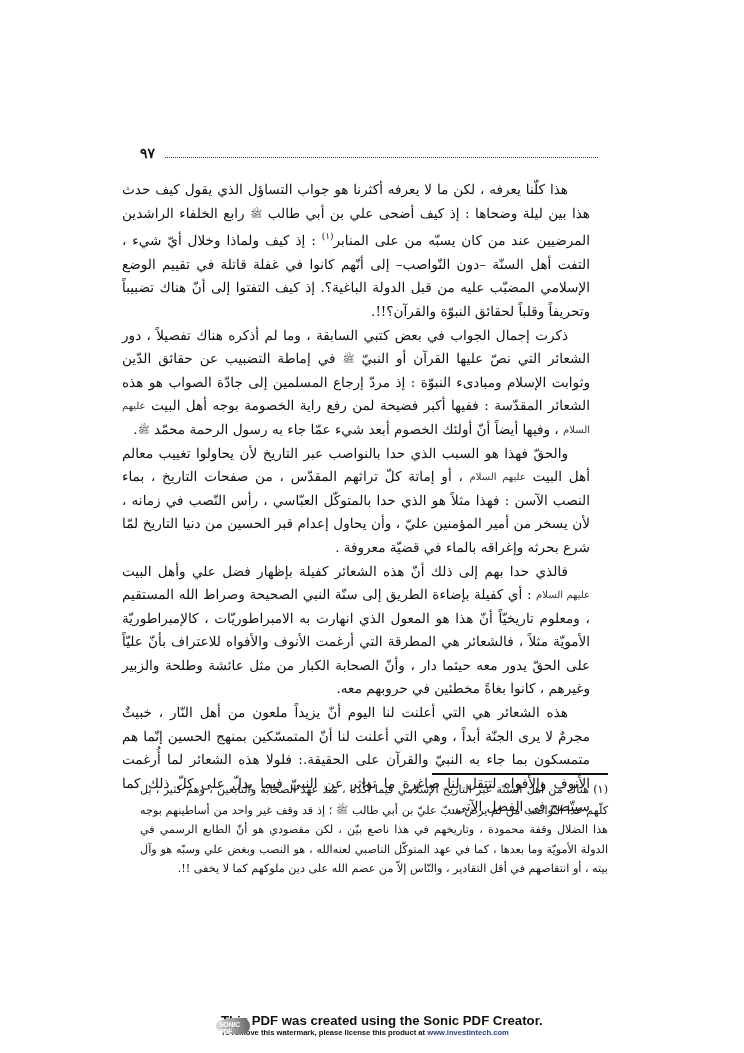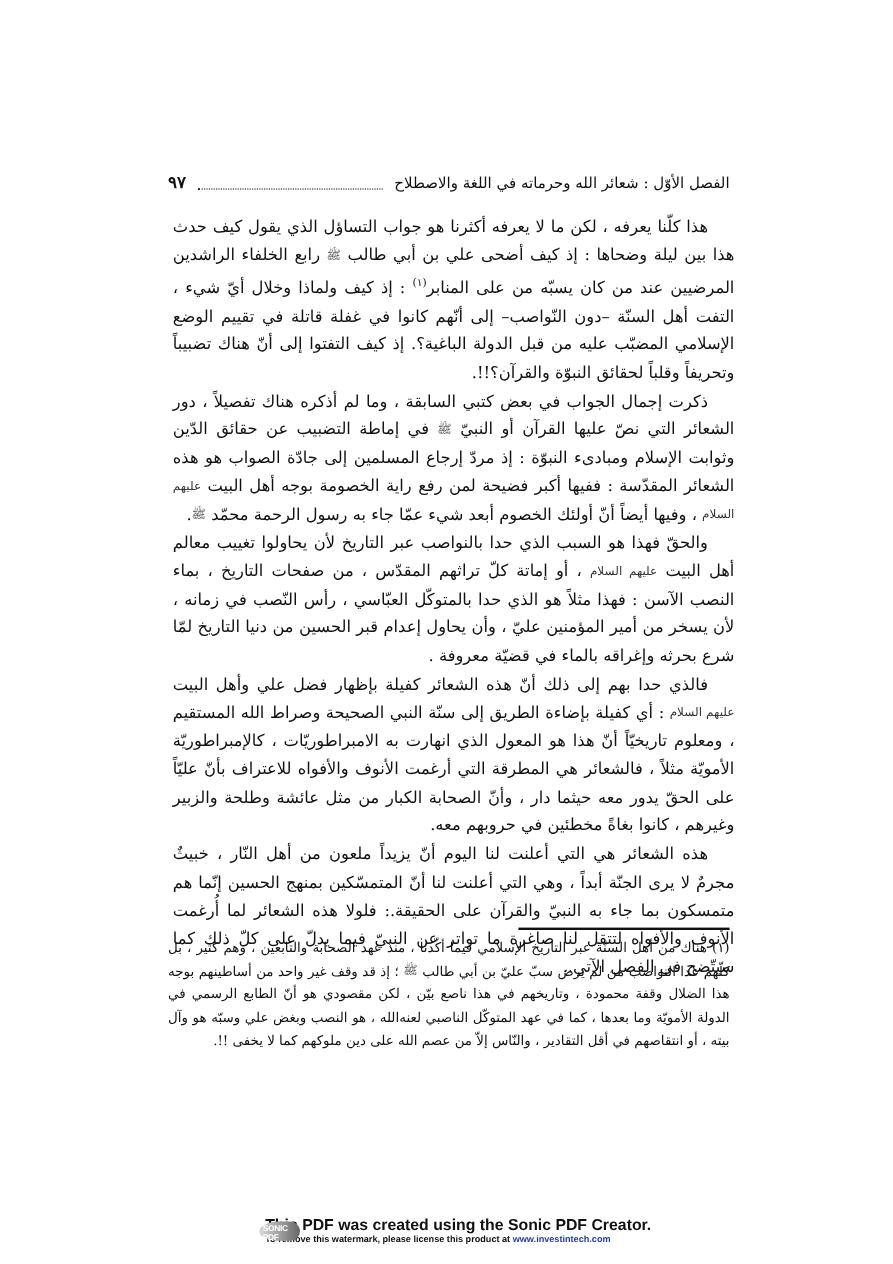--- a/index.html
+++ b/index.html
@@ -14,21 +14,21 @@
     direction: rtl; font-size: 12.5px; line-height: 20px;
     display: flex; align-items: center;
   }
   .running-header .chapter { white-space: nowrap; }
   .running-header .dots {
     flex: 1; margin: 0 10px; border-bottom: 1.5px dotted #333; height: 1px; transform: translateY(4px);
   }
   .running-header .page-no { white-space: nowrap; font-size: 14px; font-weight: bold; }
 
   .body-text {
-    position: absolute; left: 144px; top: 178px; width: 468px;
+    position: absolute; left: 122px; top: 178px; width: 468px;
     direction: rtl; text-align: justify; text-align-last: right;
     font-size: 13.6px; line-height: 23.6px;
   }
   .body-text p { margin: 0 0 0 0; text-indent: 22px; }
   .honorific { font-size: 10px; vertical-align: 1px; color: #333; }
   .fnref { font-size: 9px; vertical-align: 6px; }
 
   .footnote-sep {
     position: absolute; left: 432px; top: 773px; width: 176px; height: 0; border-top: 2px solid #111;
   }
@@ -58,21 +58,20 @@
   .wm-line1 { font-size: 13.2px; font-weight: bold; line-height: 14px; white-space: nowrap; }
   .wm-line2 { font-size: 7.6px; font-weight: bold; line-height: 10px; white-space: nowrap; }
   .wm-line2 .url { color: #1a3fa0; }
 </style>
 </head>
 <body>
 
 <div class="page">
 
   <div class="running-header">
-    <span class="chapter">الفصل الأوّل : شعائر الله وحرماته في اللغة والاصطلاح</span>
     <span class="dots"></span>
     <span class="page-no">٩٧</span>
   </div>
 
   <div class="body-text">
     <p>
       <span>هذا كلّنا يعرفه ، لكن ما لا يعرفه أكثرنا هو جواب التساؤل الذي يقول كيف حدث هذا بين ليلة وضحاها : إذ كيف أضحى علي بن أبي طالب </span><span class="honorific">ﷺ</span><span> رابع الخلفاء الراشدين المرضيين عند من كان يسبّه من على المنابر</span><span class="fnref">(١)</span><span> : إذ كيف ولماذا وخلال أيّ شيء ، التفت أهل السنّة –دون النّواصب– إلى أنّهم كانوا في غفلة قاتلة في تقييم الوضع الإسلامي المضبّب عليه من قبل الدولة الباغية؟. إذ كيف التفتوا إلى أنّ هناك تضبيباً وتحريفاً وقلباً لحقائق النبوّة والقرآن؟!!.</span>
     </p>
     <p>
       <span>ذكرت إجمال الجواب في بعض كتبي السابقة ، وما لم أذكره هناك تفصيلاً ، دور الشعائر التي نصّ عليها القرآن أو النبيّ </span><span class="honorific">ﷺ</span><span> في إماطة التضبيب عن حقائق الدّين وثوابت الإسلام ومبادىء النبوّة : إذ مردّ إرجاع المسلمين إلى جادّة الصواب هو هذه الشعائر المقدّسة : ففيها أكبر فضيحة لمن رفع راية الخصومة بوجه أهل البيت </span><span class="honorific">عليهم السلام</span><span> ، وفيها أيضاً أنّ أولئك الخصوم أبعد شيء عمّا جاء به رسول الرحمة محمّد </span><span class="honorific">ﷺ</span><span>.</span>

